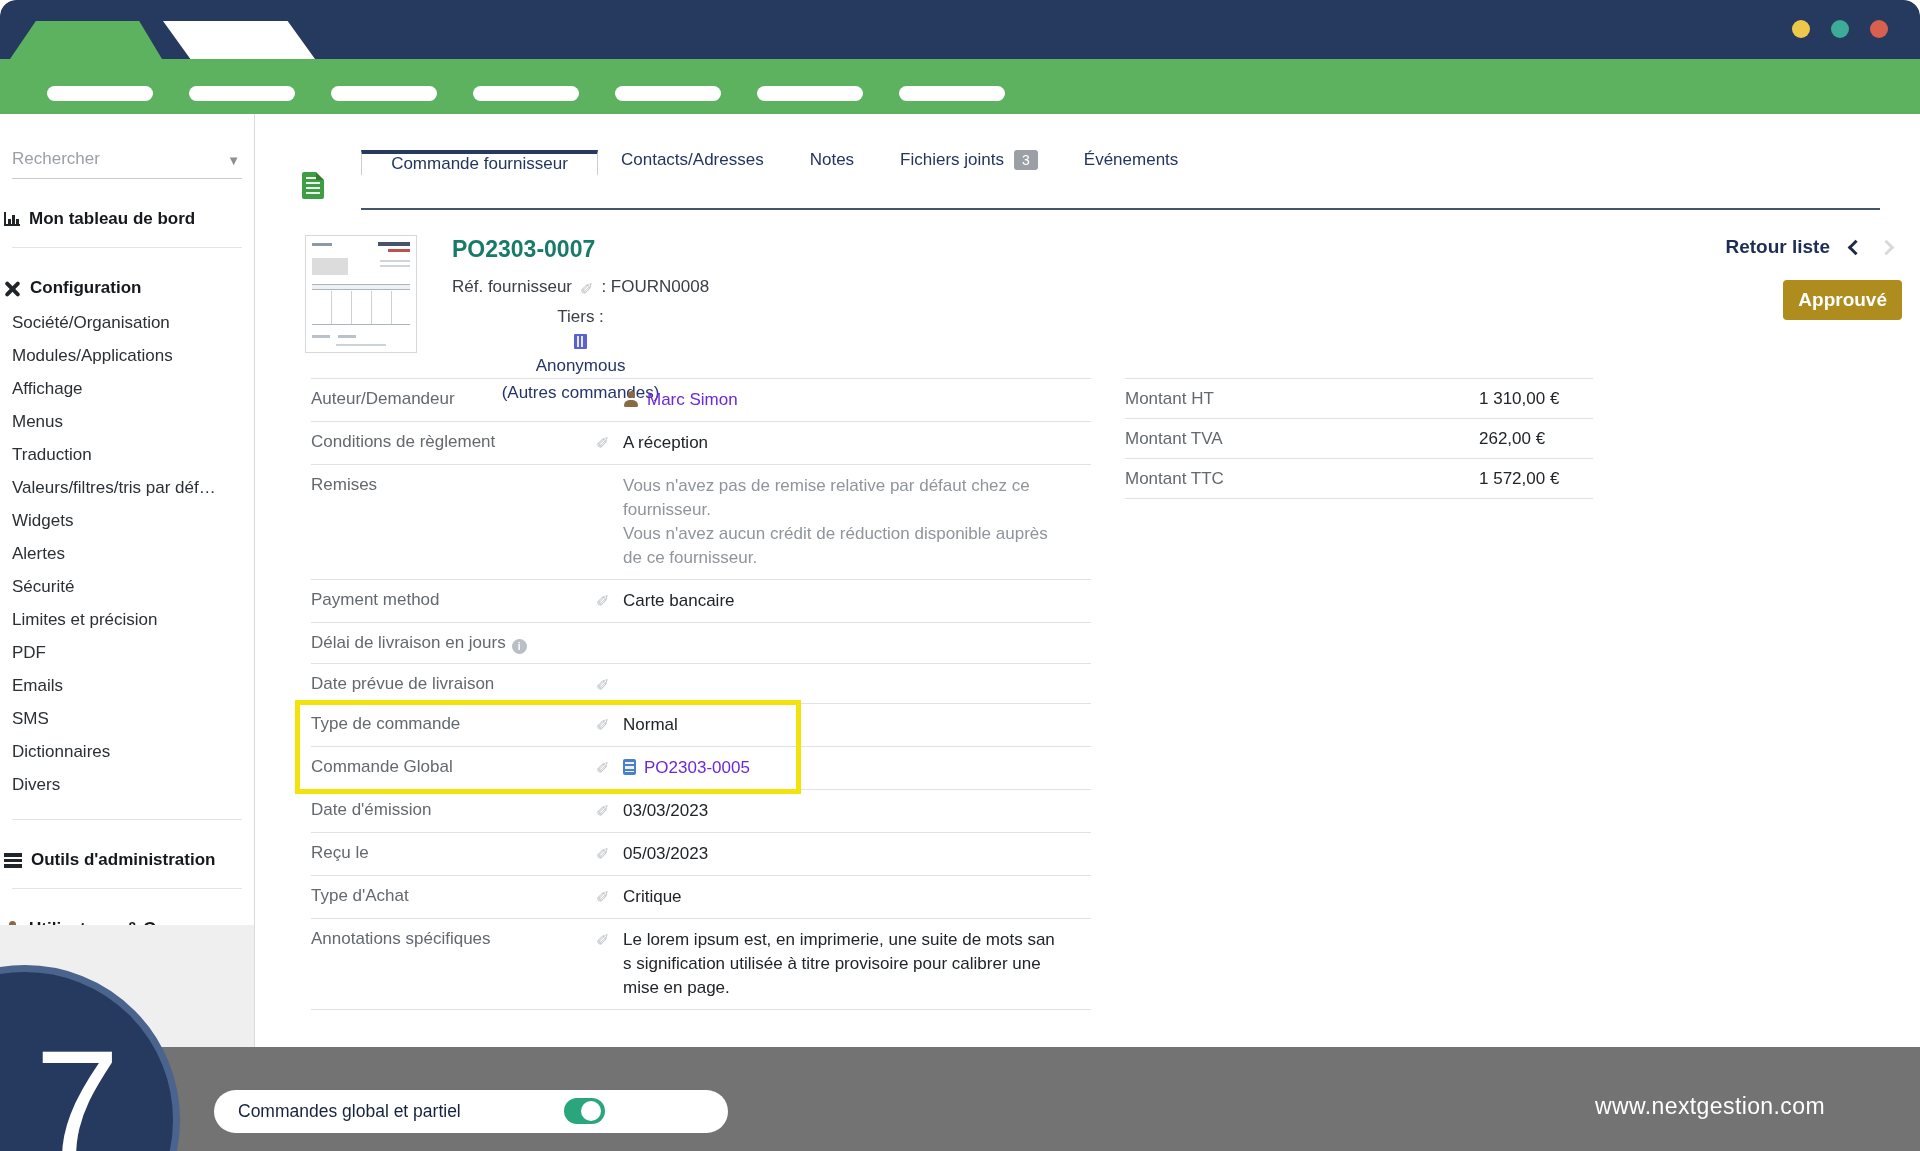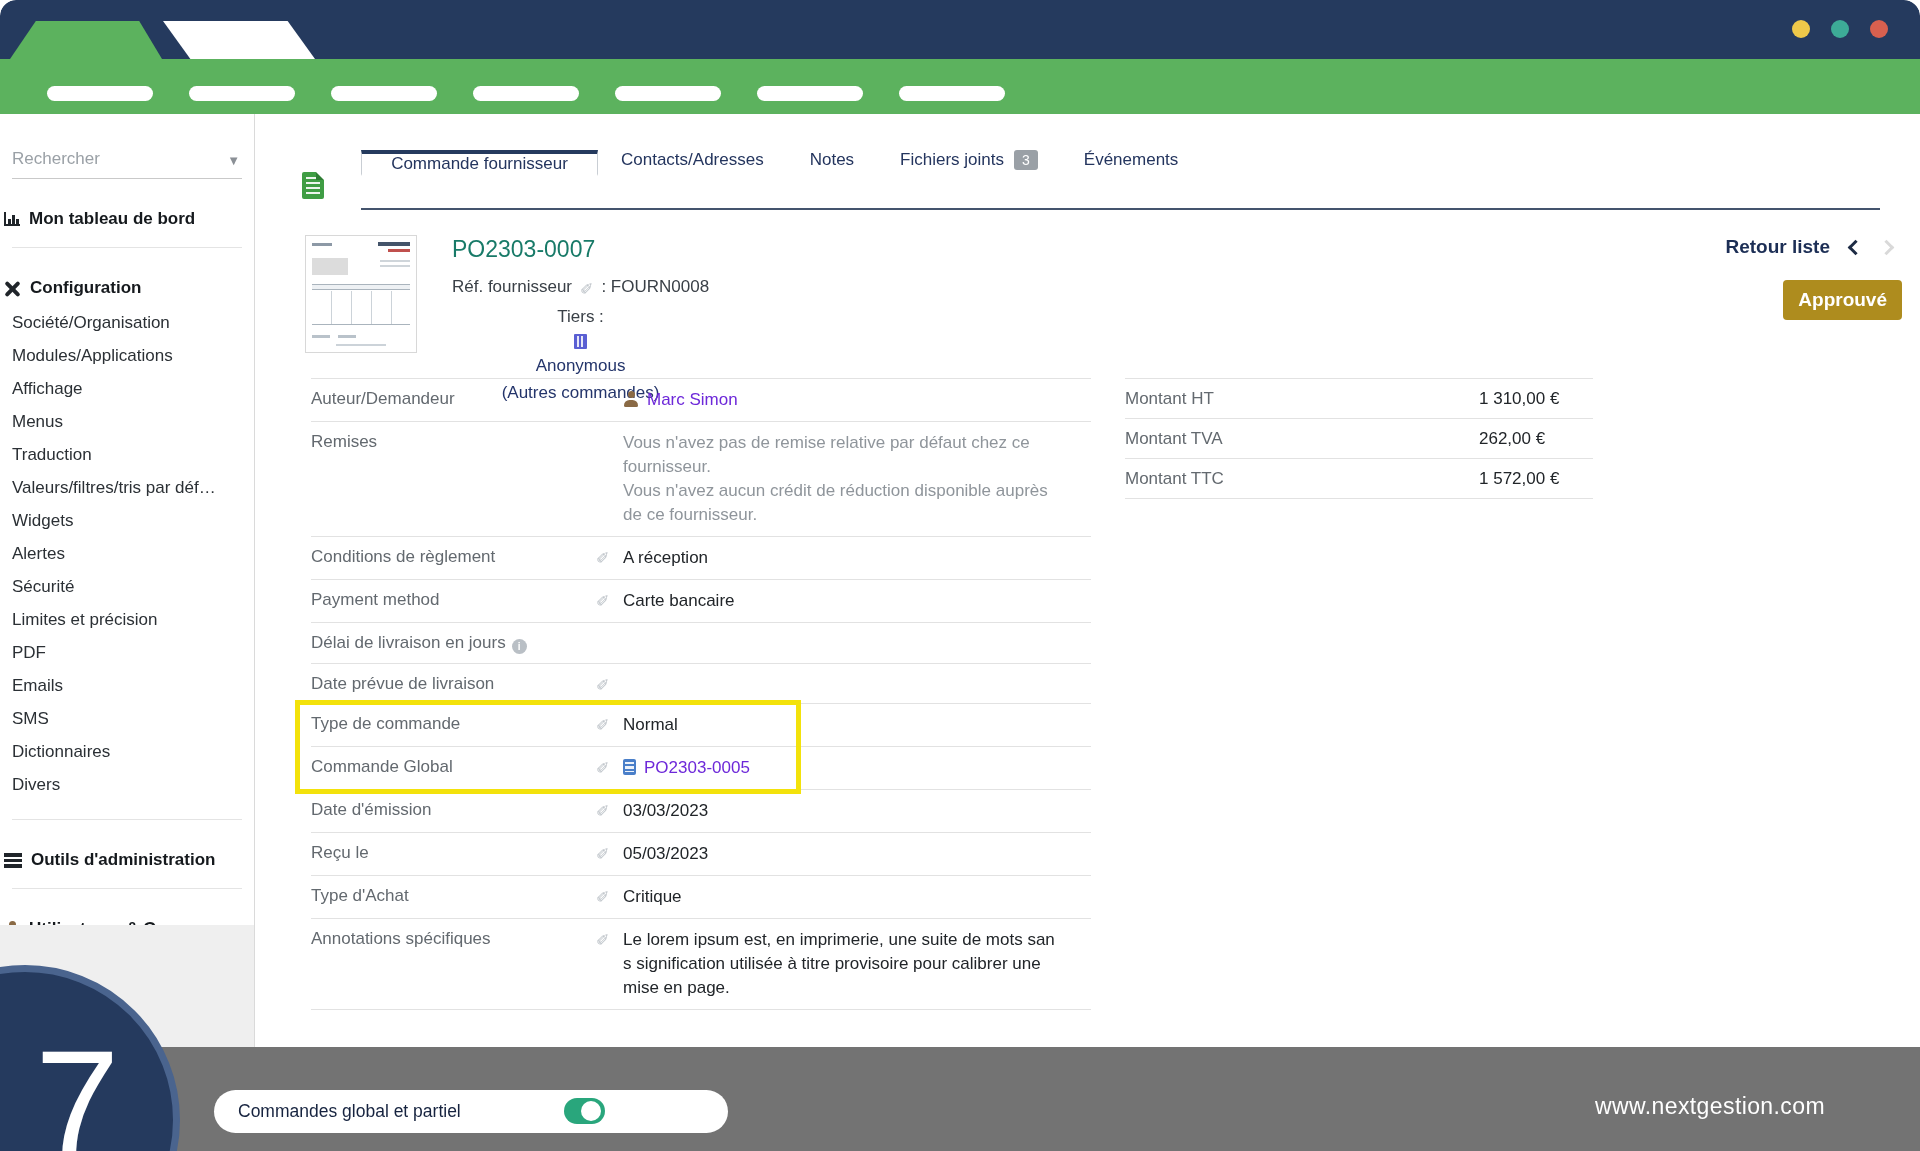--- a/index.html
+++ b/index.html
@@ -86,21 +86,21 @@
   .t3{right:6px;top:13px;width:22px;height:3px;background:#c0504d;}
   .t4{left:6px;top:22px;width:36px;height:17px;background:#dcdcdc;}
   .t5{right:6px;top:24px;width:30px;height:2px;background:#cfd5da;box-shadow:0 5px 0 #cfd5da;}
   .t6{left:6px;right:6px;top:48px;height:6px;background:#eef1f4;border-top:1px solid #aab4bd;border-bottom:1px solid #aab4bd;}
   .t7{left:6px;right:6px;top:55px;height:34px;border-bottom:1px solid #aab4bd;
       background:repeating-linear-gradient(to right,transparent 0 19px,#ccd3d9 19px 20px);}
   .t8{left:6px;bottom:14px;width:18px;height:3px;background:#b9c2ca;box-shadow:26px 0 0 #b9c2ca;}
   .t9{left:30px;bottom:6px;width:50px;height:2px;background:#ccd3d9;}
 
   .head-text{position:absolute;left:196px;top:122px;}
-  .po-title{font-size:23px;font-weight:normal;color:#187a68;margin:0 0 14px 0;}
+  .po-title{font-size:23px;font-weight:bold;color:#187a68;margin:0 0 14px 0;}
   .ref-line{font-size:17px;color:#3a4047;margin-bottom:10px;display:flex;align-items:center;gap:8px;}
   .tiers-line{font-size:17px;color:#3a4047;display:flex;align-items:center;gap:7px;flex-direction:column;}
   .navlink{color:#24356b;cursor:pointer;}
 
   .head-actions{position:absolute;right:18px;top:122px;display:flex;flex-direction:column;align-items:flex-end;}
   .retour-row{display:flex;align-items:center;gap:20px;margin-right:10px;}
   .retour{font-size:19px;font-weight:bold;color:#1c2e55;cursor:pointer;}
   .chev{width:11px;height:11px;border-left:3px solid #1d2b44;border-bottom:3px solid #1d2b44;
         transform:rotate(45deg);cursor:pointer;}
   .chev.right{border-color:#d9d9d9;transform:rotate(225deg);}
@@ -269,31 +269,31 @@
       <div class="badge-status">Approuvé</div>
     </div>
 
     <div class="dtable details-left">
         <div class="drow">
           <div class="dlabel"><span>Auteur/Demandeur</span></div>
           <div class="dicon"></div>
           <div class="dvalue link"><span class="i-person"></span><span class="vtext">Marc Simon</span></div>
         </div>
         <div class="drow">
+          <div class="dlabel"><span>Conditions de règlement</span></div>
+          <div class="dicon"><span class="i-pencil"></span></div>
+          <div class="dvalue"><span class="vtext">A réception</span></div>
+        </div>
+        <div class="drow">
           <div class="dlabel"><span>Remises</span></div>
           <div class="dicon"></div>
           <div class="dvalue muted"><span class="vtext">Vous n'avez pas de remise relative par défaut chez ce
 fournisseur.
 Vous n'avez aucun crédit de réduction disponible auprès
 de ce fournisseur.</span></div>
-        </div>
-        <div class="drow">
-          <div class="dlabel"><span>Conditions de règlement</span></div>
-          <div class="dicon"><span class="i-pencil"></span></div>
-          <div class="dvalue"><span class="vtext">A réception</span></div>
         </div>
         <div class="drow">
           <div class="dlabel"><span>Payment method</span></div>
           <div class="dicon"><span class="i-pencil"></span></div>
           <div class="dvalue"><span class="vtext">Carte bancaire</span></div>
         </div>
         <div class="drow">
           <div class="dlabel"><span>Délai de livraison en jours</span><span class="i-info">i</span></div>
           <div class="dicon"></div>
           <div class="dvalue"><span class="vtext"></span></div>

